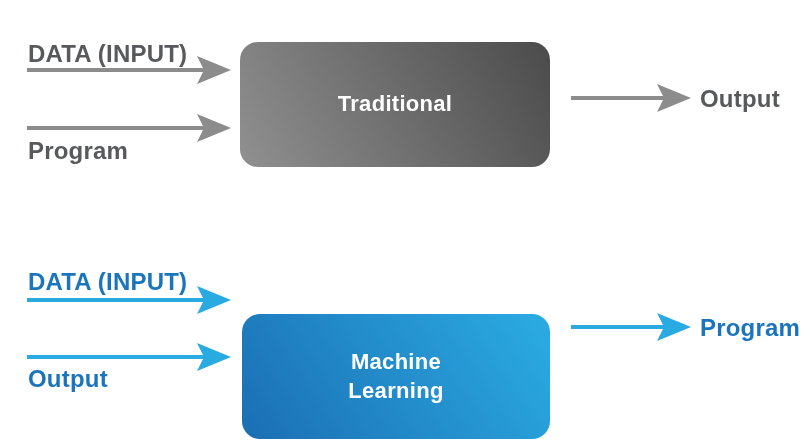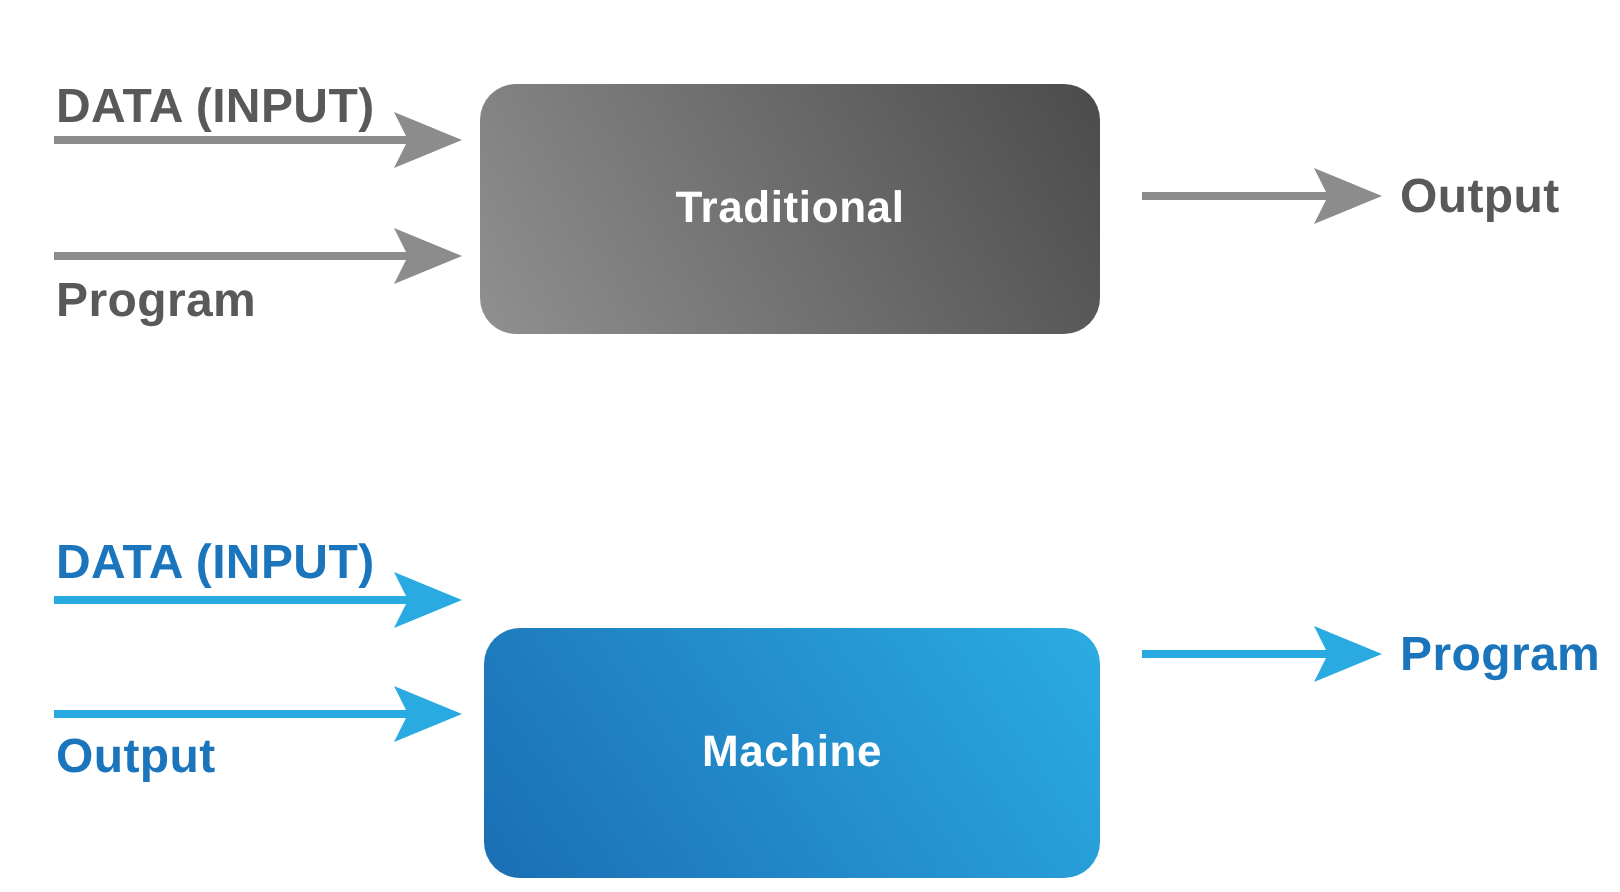--- a/index.html
+++ b/index.html
@@ -120,20 +120,21 @@
     <svg width="34" height="28" viewBox="0 0 34 28">
       <polygon points="0,0 34,14 0,28 7,14"></polygon>
     </svg>
   </div>
 
   <div class="label blue" style="left:28px; top:365px;">Output</div>
 
   <div class="node-box blue-box">
     <div>
       <div>Machine</div>
+      <div>Learning</div>
     </div>
   </div>
 
   <div class="arrow blue-arrow short" style="left:571px; top:313px;">
     <div class="shaft"></div>
     <svg width="34" height="28" viewBox="0 0 34 28">
       <polygon points="0,0 34,14 0,28 7,14"></polygon>
     </svg>
   </div>
 

